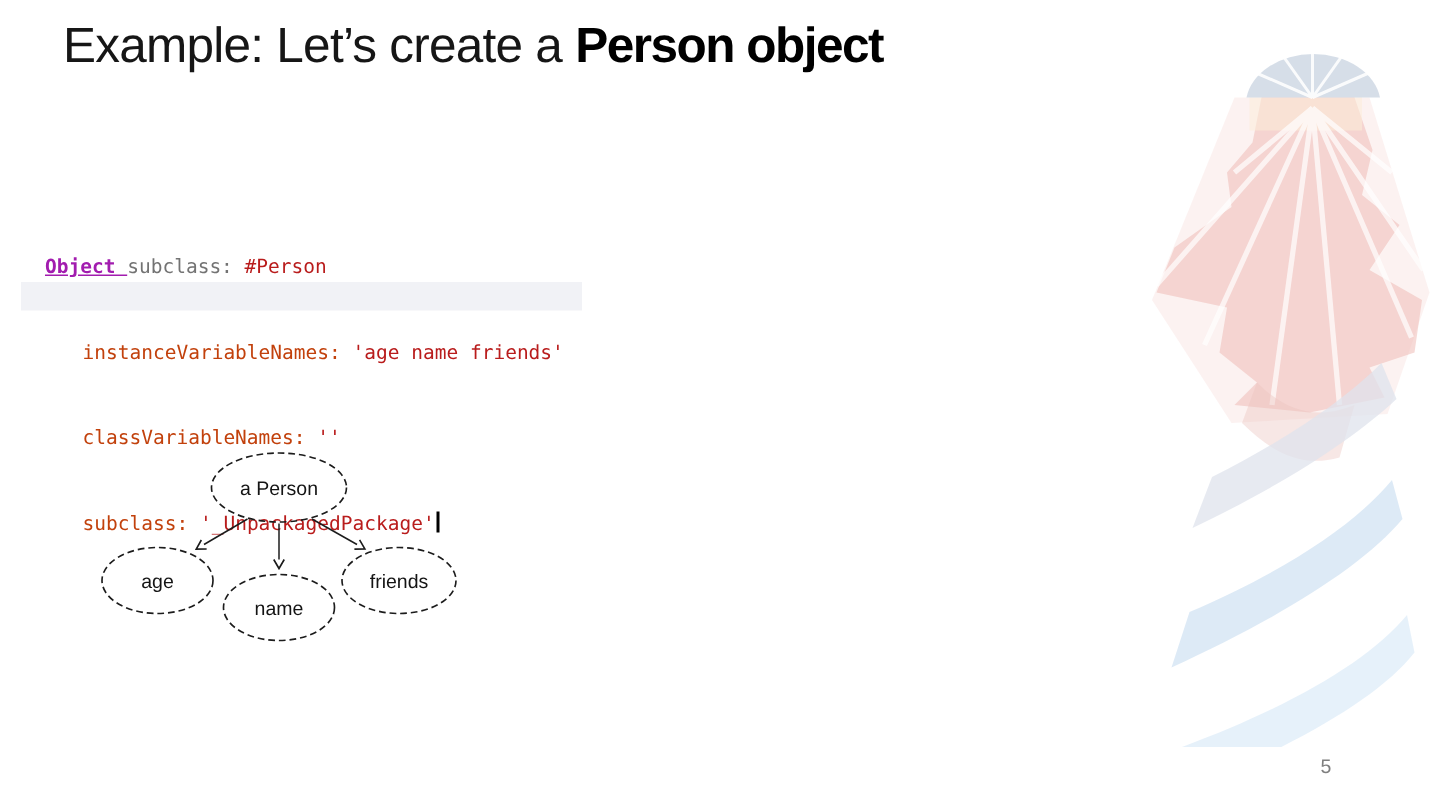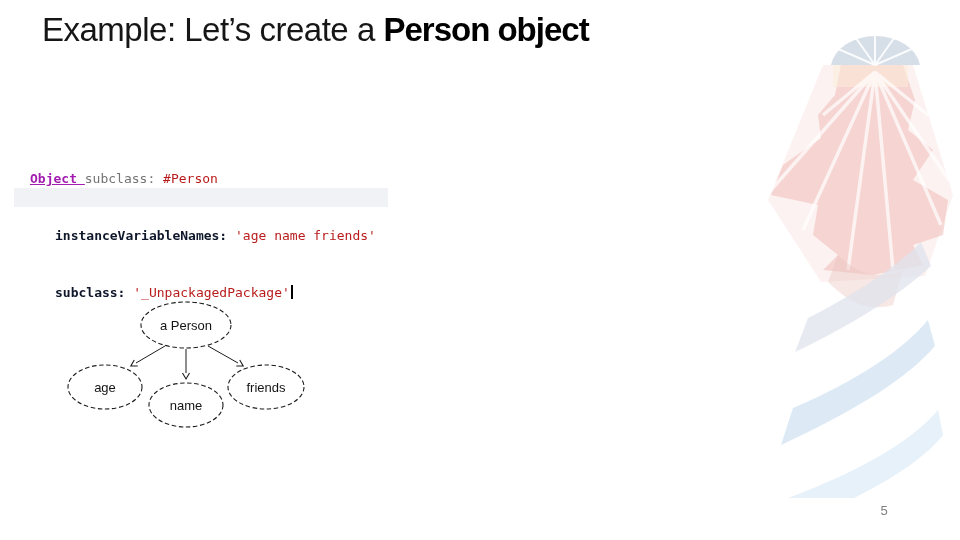--- a/index.html
+++ b/index.html
@@ -48,21 +48,21 @@
     z-index: 1;
     font-family: "DejaVu Sans Mono", "Liberation Mono", monospace;
     font-size: 13px;
     line-height: 19px;
     white-space: pre;
     color: #3d3d3d;
   }
   .code .indent { padding-left: 25px; }
   .tok-class { color: #a21caf; font-weight: 700; text-decoration: underline; }
   .tok-sel   { color: #737373; }
-  .tok-selb  { color: #0f172a; font-weight: 700; }
+  .tok-selb  { color: #c2410c; font-weight: 400; }
   .tok-str   { color: #b91c1c; }
   .caret {
     display: inline-block;
     width: 2px;
     height: 14px;
     background: #000;
     margin-left: 1px;
     vertical-align: -2px;
   }
 
@@ -152,20 +152,21 @@
     <path d="M 175 390 C 150 420 100 450 25 478 L 15 512 C 95 480 155 447 180 415 Z" fill="#e2eef9" opacity="0.85"></path>
   </svg>
 
   <h1 class="title"><span>Example: Let’s create a </span><span class="bold">Person object</span></h1>
 
   <div class="code-highlight"></div>
 
   <div class="code">
     <div class="code-line"><span class="tok-class">Object </span><span class="tok-sel">subclass: </span><span class="tok-str">#Person</span></div>
     <div class="code-line indent"><span class="tok-selb">instanceVariableNames: </span><span class="tok-str">'age name friends'</span></div>
+    <div class="code-line indent"><span class="tok-selb">classVariableNames: </span><span class="tok-str">''</span></div>
     <div class="code-line indent"><span class="tok-selb">subclass: </span><span class="tok-str">'_UnpackagedPackage'</span><span class="caret"></span></div>
   </div>
 
   <svg class="diagram" width="268" height="150" viewBox="0 0 268 150">
     <defs>
       <marker id="arrowhead" markerWidth="9" markerHeight="9" refX="1" refY="4.5" orient="auto">
         <path d="M 1 1 L 7 4.5 L 1 8" fill="none" stroke="#1c1c1c" stroke-width="1.1"></path>
       </marker>
     </defs>
 

